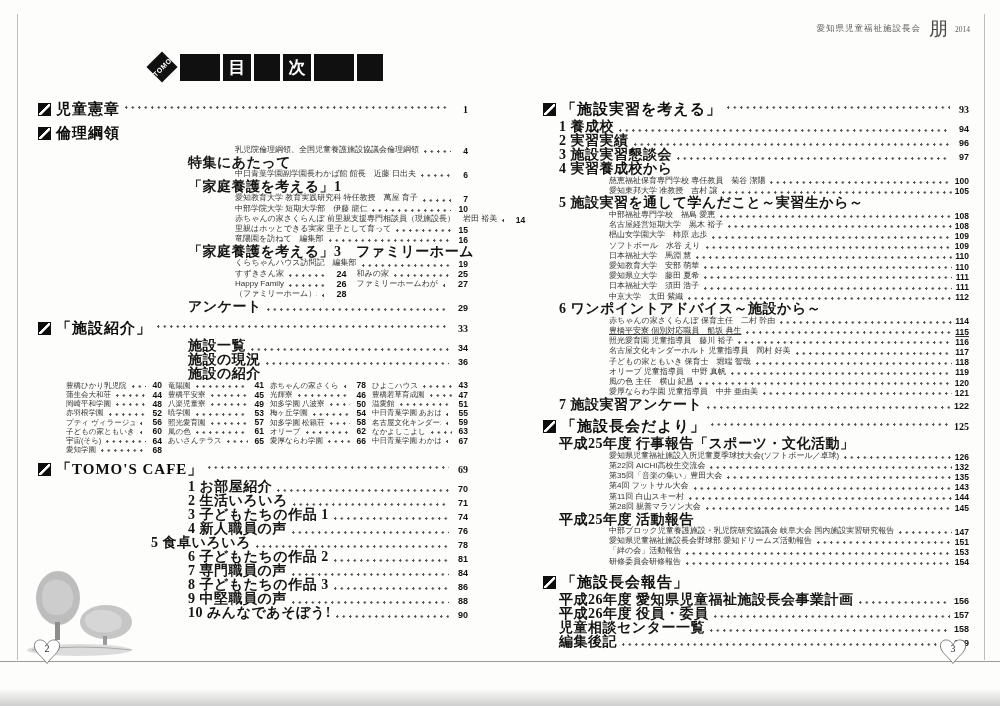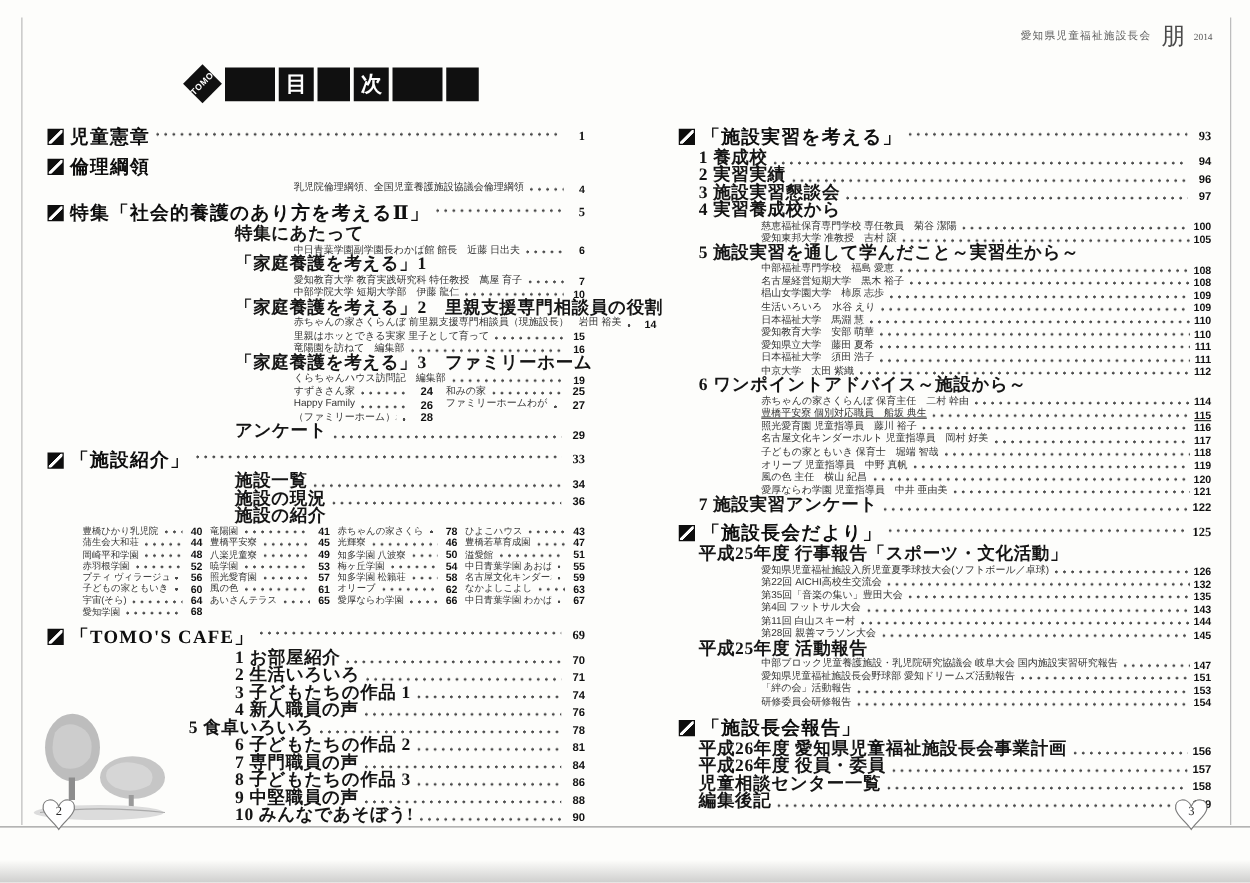--- a/index.html
+++ b/index.html
@@ -104,49 +104,40 @@
     </div>
     <div class="row h">
       <span class="icon"></span>
       <span class="label">倫理綱領</span>
     </div>
     <div class="row small" style="margin-left: 197px;">
       <span class="label">乳児院倫理綱領、全国児童養護施設協議会倫理綱領</span>
       <span class="dots"></span>
       <span class="pagenum">4</span>
     </div>
-    <div class="row h">
-      <span class="icon"></span>
-      <span class="label">特集「社会的養護のあり方を考えるⅡ」</span>
-      <span class="dots"></span>
-      <span class="pagenum">5</span>
-    </div>
     <div class="row sub" style="margin-left: 150px;">
       <span class="label">特集にあたって</span>
     </div>
     <div class="row small" style="margin-left: 197px;">
       <span class="label">中日青葉学園副学園長わかば館 館長　近藤 日出夫</span>
       <span class="dots"></span>
       <span class="pagenum">6</span>
     </div>
     <div class="row sub" style="margin-left: 150px;">
       <span class="label">「家庭養護を考える」1</span>
     </div>
     <div class="row small" style="margin-left: 197px;">
       <span class="label">愛知教育大学 教育実践研究科 特任教授　萬屋 育子</span>
       <span class="dots"></span>
       <span class="pagenum">7</span>
     </div>
     <div class="row small" style="margin-left: 197px;">
       <span class="label">中部学院大学 短期大学部　伊藤 龍仁</span>
       <span class="dots"></span>
       <span class="pagenum">10</span>
-    </div>
-    <div class="row sub" style="margin-left: 150px;">
-      <span class="label">「家庭養護を考える」2　里親支援専門相談員の役割</span>
     </div>
     <div class="row small" style="margin-left: 197px;">
       <span class="label">赤ちゃんの家さくらんぼ 前里親支援専門相談員（現施設長）　岩田 裕美</span>
       <span class="dots"></span>
       <span class="pagenum">14</span>
     </div>
     <div class="row small" style="margin-left: 197px;">
       <span class="label">里親はホッとできる実家 里子として育って</span>
       <span class="dots"></span>
       <span class="pagenum">15</span>
@@ -488,21 +479,21 @@
       <span class="label">名古屋経営短期大学　黒木 裕子</span>
       <span class="dots"></span>
       <span class="pagenum">108</span>
     </div>
     <div class="row small" style="margin-left: 66px;">
       <span class="label">椙山女学園大学　柿原 志歩</span>
       <span class="dots"></span>
       <span class="pagenum">109</span>
     </div>
     <div class="row small" style="margin-left: 66px;">
-      <span class="label">生活いろいろ　水谷 えり</span>
+      <span class="label">ソフトボール　水谷 えり</span>
       <span class="dots"></span>
       <span class="pagenum">109</span>
     </div>
     <div class="row small" style="margin-left: 66px;">
       <span class="label">日本福祉大学　馬淵 慧</span>
       <span class="dots"></span>
       <span class="pagenum">110</span>
     </div>
     <div class="row small" style="margin-left: 66px;">
       <span class="label">愛知教育大学　安部 萌華</span>

